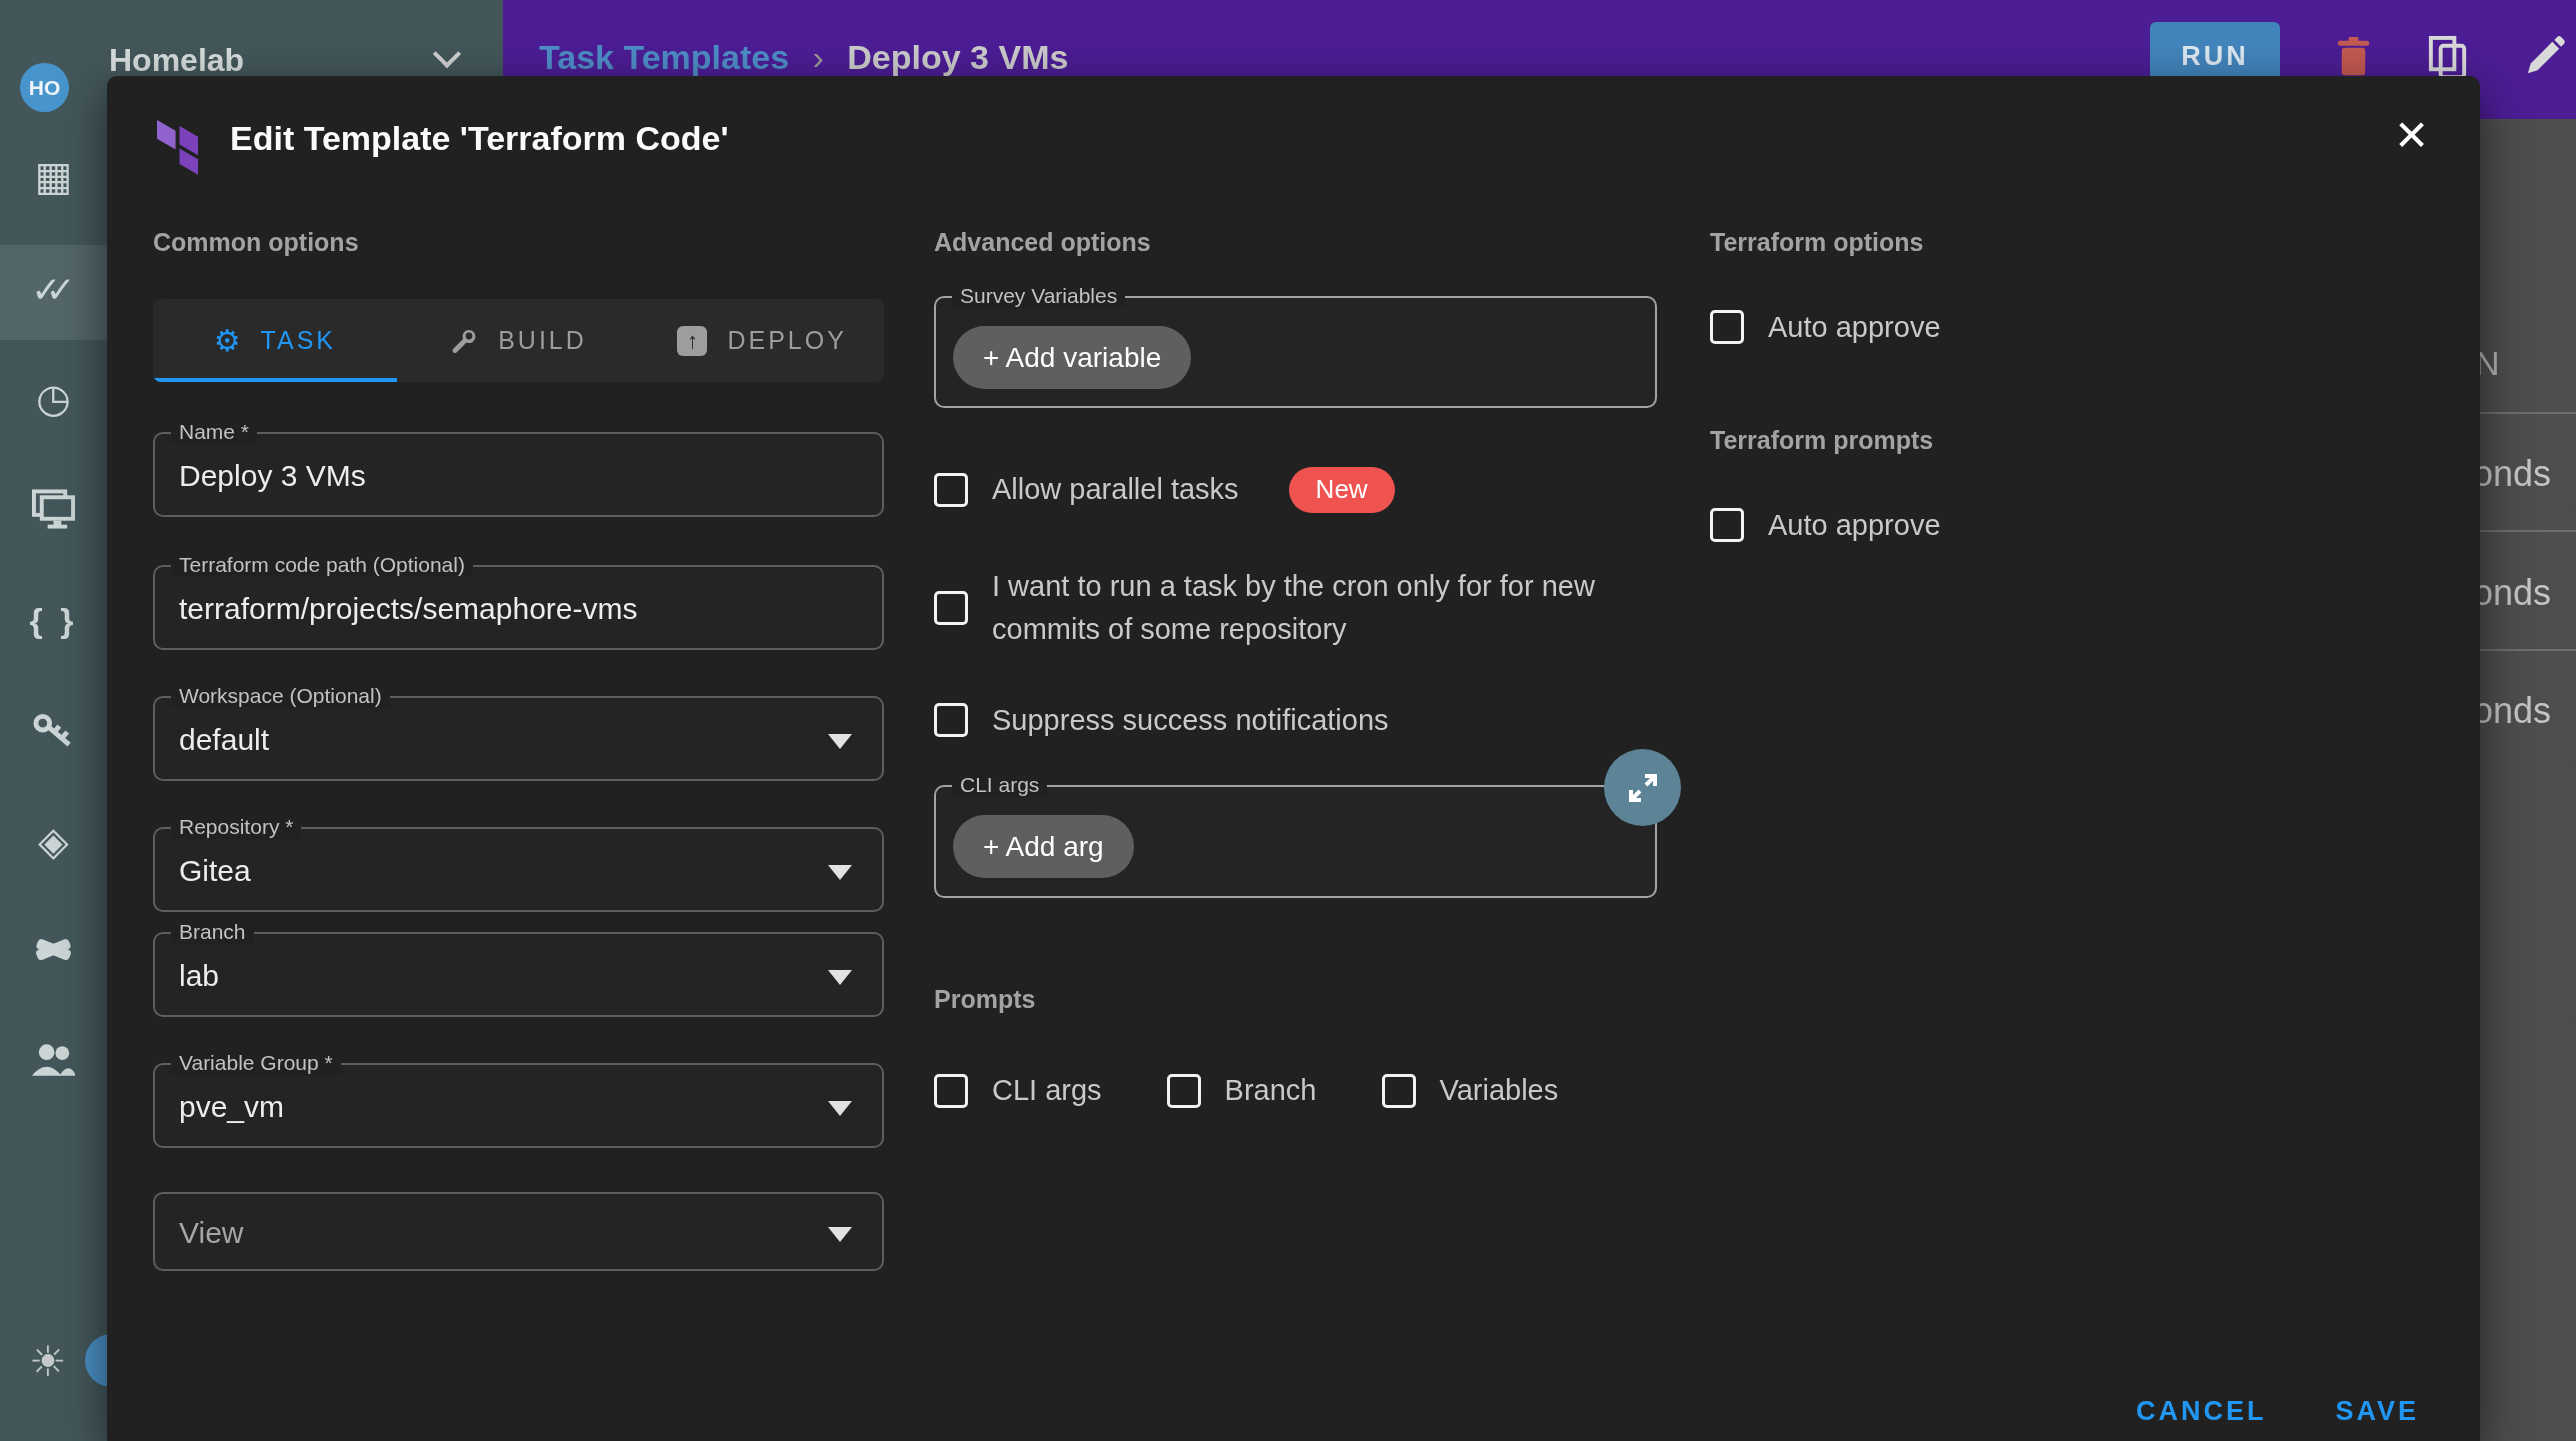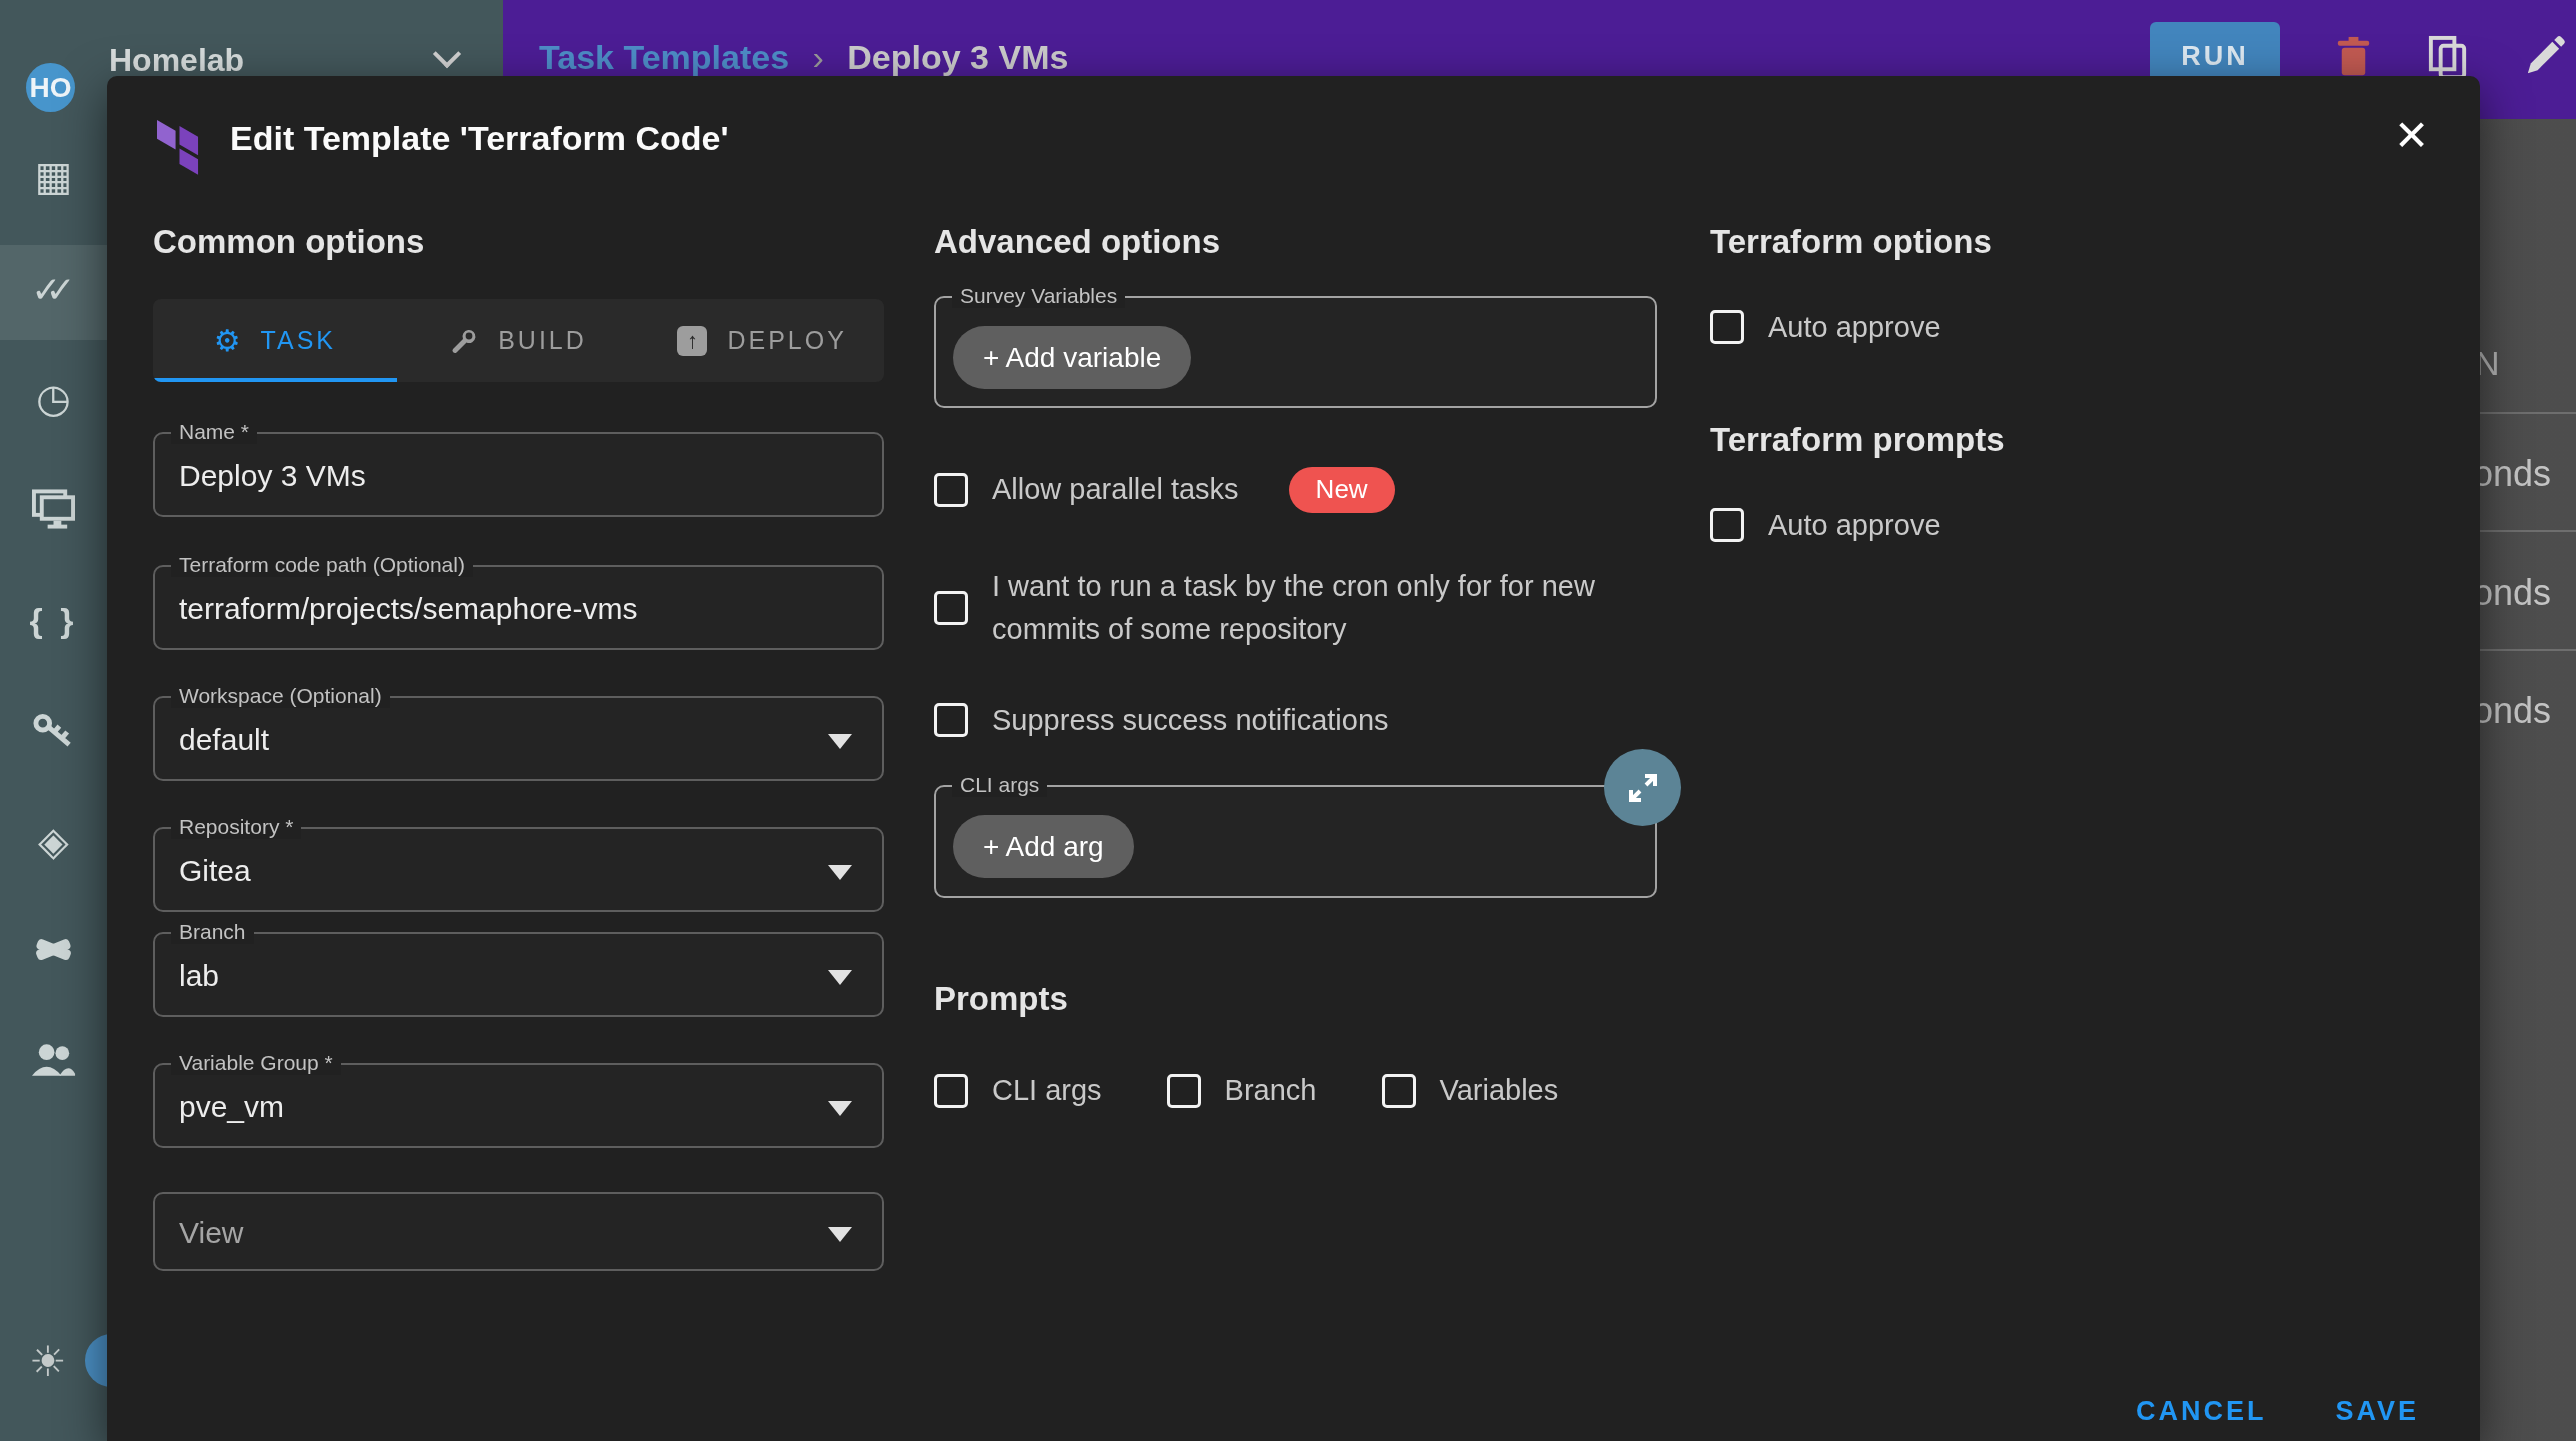--- a/index.html
+++ b/index.html
@@ -4,22 +4,22 @@
 <style>
   * { box-sizing: border-box; margin: 0; padding: 0; }
   html,body { width:2576px; height:1441px; overflow:hidden; background:#2a2a2a;
               font-family:"Liberation Sans","DejaVu Sans",sans-serif; }
   .screen { position:relative; width:2576px; height:1441px; overflow:hidden; }
 
   
   .bg { position:absolute; inset:0; }
   .sidebar { position:absolute; left:0; top:0; width:503px; height:1441px; background:#43575b; }
   .sb-header { position:relative; height:119px; }
-  .avatar { position:absolute; left:26px; top:63px; width:49px; height:49px; border-radius:50%;
-            background:#4795cc; color:#eef4f8; font-size:28px; font-weight:bold;
+  .avatar { position:absolute; left:20px; top:63px; width:49px; height:49px; border-radius:50%;
+            background:#4795cc; color:#eef4f8; font-size:21px; font-weight:bold;
             display:flex; align-items:center; justify-content:center; }
   .sb-title { position:absolute; left:109px; top:42px; font-size:32px; font-weight:bold; color:#d7dcdc; }
   .sb-chevron { position:absolute; left:435px; top:38px; width:26px; height:26px; }
   .sb-chevron::before { content:""; position:absolute; left:2px; top:6px; width:16px; height:16px;
             border-right:4px solid #d0d0d0; border-bottom:4px solid #d0d0d0; transform:rotate(45deg); }
   .sb-highlight { position:absolute; left:0; top:245px; width:503px; height:95px; background:rgba(255,255,255,.09); }
   .sb-item { position:absolute; left:0; width:107px; height:47px; display:flex; align-items:center;
              justify-content:center; color:#ccd5d5; font-size:40px; line-height:1; }
   .sb-item svg { display:block; }
   .checkall { letter-spacing:-16px; font-size:36px; padding-right:16px; }
@@ -47,21 +47,21 @@
            border-radius:10px 10px 0 0; box-shadow:0 14px 47px rgba(0,0,0,.55); }
   .m-title { position:absolute; left:123px; top:43px; font-size:34px; font-weight:bold; color:#fbfbfb; }
   .m-logo { position:absolute; left:50px; top:42px; }
   .m-close { position:absolute; right:43px; top:34px; width:51px; height:51px; border:none; background:none;
              color:#ffffff; font-size:42px; line-height:51px; text-align:center; font-family:inherit; }
 
   .col { position:absolute; top:146px; }
   .col1 { left:46px;  width:731px; }
   .col2 { left:827px; width:723px; }
   .col3 { left:1603px; width:712px; }
-  h2.sect { font-size:33px; font-weight:bold; color:#e5e5e5; height:40px; line-height:40px; }
+  h2.sect { font-size:25px; font-weight:bold; color:#a3a3a3; height:40px; line-height:40px; }
 
   .tabcard { position:relative; margin-top:37px; height:83px; background:#2a2a2a; border-radius:8px;
              display:flex; overflow:hidden; }
   .tab { flex:1; display:flex; align-items:center; justify-content:center; gap:20px; font-size:25px;
          letter-spacing:3px; font-weight:500; color:#9d9d9d; background:none; border:none; font-family:inherit; }
   .tab.active { color:#2196f3; }
   .tab-ind { position:absolute; left:0; bottom:0; width:33.4%; height:4px; background:#2196f3; }
   .gear { font-size:30px; letter-spacing:0; }
   .deploy-glyph { width:30px; height:30px; background:#9d9d9d; border-radius:6px; color:#2a2a2a;
                   font-size:22px; font-weight:bold; display:flex; align-items:center; justify-content:center;

